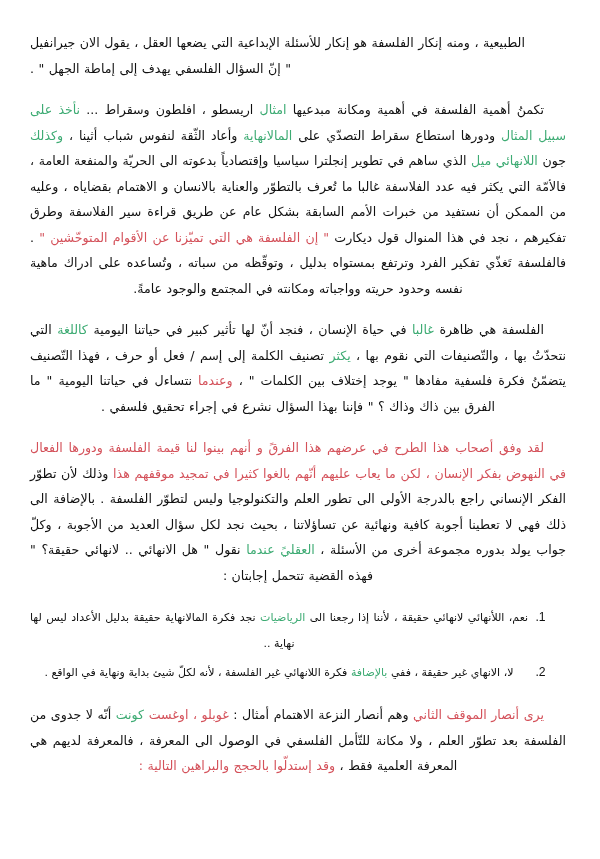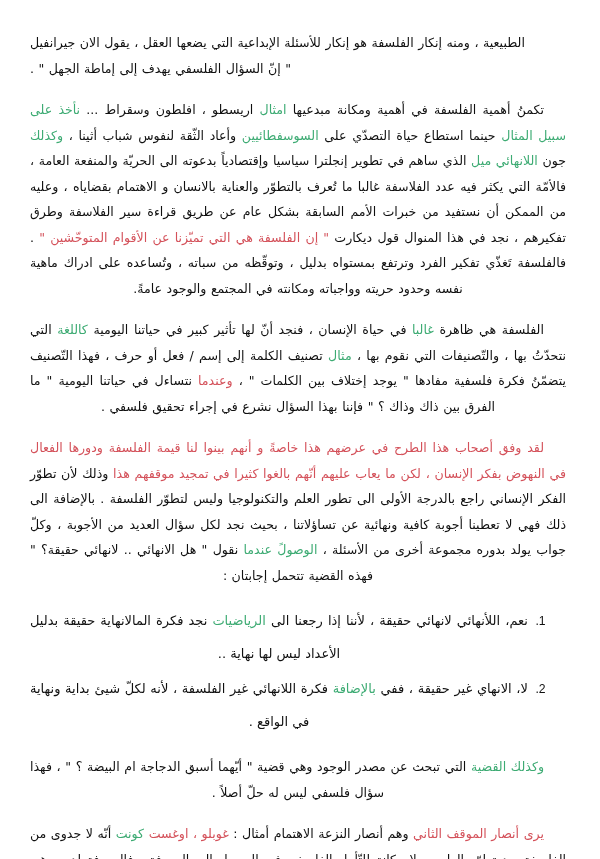--- a/index.html
+++ b/index.html
@@ -48,22 +48,22 @@
     direction: rtl;
     margin: 0 0 16px 0;
     padding: 0 34px 0 0;
     list-style-position: outside;
     list-style-type: decimal;
   }
   ol.numlist li {
     direction: rtl;
     text-align: justify;
     text-align-last: center;
-    font-size: 13px;
-    line-height: 33px;
+    font-size: 11px;
+    line-height: 26px;
     margin-bottom: 2px;
     padding-right: 4px;
   }
   ol.numlist li::marker {
     font-family: "Liberation Sans", sans-serif;
     font-size: 12.2px;
     color: #101010;
   }
 </style>
 </head>
@@ -75,69 +75,64 @@
     <span>الطبيعية ، ومنه إنكار الفلسفة هو إنكار للأسئلة الإبداعية التي يضعها العقل ، يقول الان جيرانفيل</span>
     <br>
     <span>" إنّ السؤال الفلسفي يهدف إلى إماطة الجهل " .</span>
   </p>
 
   <p class="para indent">
     <span>تكمنُ أهمية الفلسفة في أهمية ومكانة مبدعيها</span>
     <span class="green">امثال</span>
     <span>اريسطو ، افلطون وسقراط ...</span>
     <span class="green">نأخذ على سبيل المثال</span>
-    <span>حينما استطاع حياة التصدّي على</span>
-    <span class="green">السوسفطائيين</span>
+    <span>ودورها استطاع سقراط التصدّي على</span>
+    <span class="green">المالانهاية</span>
     <span>وأعاد الثّقة لنفوس شباب أثينا ،</span>
     <span class="green">وكذلك</span>
     <span>جون</span>
     <span class="green">اللانهائي ميل</span>
     <span>الذي ساهم في تطوير إنجلترا سياسيا وإقتصادياً بدعوته الى الحريّة والمنفعة العامة ، فالأمّة التي يكثر فيه عدد الفلاسفة غالبا ما تُعرف بالتطوّر والعناية بالانسان و الاهتمام بقضاياه ، وعليه من الممكن أن نستفيد من خبرات الأمم السابقة بشكل عام عن طريق قراءة سير الفلاسفة وطرق تفكيرهم ، نجد في هذا المنوال قول ديكارت</span>
     <span class="red">" إن الفلسفة هي التي تميّزنا عن الأقوام المتوحّشين "</span>
     <span>.  فالفلسفة تَغذّي تفكير الفرد وترتفع بمستواه بدليل ، وتوقّظه من سباته ، وتُساعده على ادراك ماهية نفسه وحدود حريته وواجباته ومكانته في المجتمع والوجود عامةً.</span>
   </p>
 
   <p class="para indent">
     <span>الفلسفة هي ظاهرة</span>
     <span class="green">غالبا</span>
     <span>في حياة الإنسان ، فنجد أنّ لها تأثير كبير في حياتنا اليومية</span>
     <span class="green">كاللغة</span>
     <span>التي نتحدّثُ بها ، والتّصنيفات التي نقوم بها ،</span>
-    <span class="green">مثال</span>
+    <span class="green">يكثر</span>
     <span>تصنيف الكلمة إلى إسم / فعل أو حرف ، فهذا التّصنيف يتضمّنُ فكرة فلسفية مفادها " يوجد إختلاف بين الكلمات " ،</span>
     <span class="red">وعندما</span>
     <span>نتساءل في حياتنا اليومية " ما الفرق بين ذاك وذاك ؟ " فإننا بهذا السؤال نشرع في إجراء تحقيق فلسفي .</span>
   </p>
 
   <p class="para indent">
-    <span class="red">لقد وفق أصحاب هذا الطرح في عرضهم هذا خاصةً و أنهم بينوا لنا قيمة الفلسفة ودورها الفعال في النهوض بفكر الإنسان ،</span>
+    <span class="red">لقد وفق أصحاب هذا الطرح في عرضهم هذا الفرقً و أنهم بينوا لنا قيمة الفلسفة ودورها الفعال في النهوض بفكر الإنسان ،</span>
     <span class="red">لكن ما يعاب عليهم أنّهم بالغوا كثيرا في تمجيد موقفهم هذا</span>
     <span>وذلك لأن تطوّر الفكر الإنساني راجع بالدرجة الأولى الى تطور العلم والتكنولوجيا وليس لتطوّر الفلسفة . بالإضافة الى ذلك فهي لا تعطينا أجوبة كافية ونهائية عن تساؤلاتنا ، بحيث نجد لكل سؤال العديد من الأجوبة ، وكلّ جواب يولد بدوره مجموعة أخرى من الأسئلة ،</span>
-    <span class="green">الوصولً عندما</span>
+    <span class="green">العقليً عندما</span>
     <span>نقول " هل الانهائي .. لانهائي حقيقة؟ " فهذه القضية تتحمل إجابتان :</span>
   </p>
 
   <ol class="numlist">
     <li>
       <span>نعم، اللأنهائي لانهائي حقيقة ، لأننا إذا رجعنا الى</span>
       <span class="green">الرياضيات</span>
       <span>نجد فكرة المالانهاية حقيقة بدليل الأعداد ليس لها نهاية ..</span>
     </li>
     <li>
       <span>لا، الانهاي غير حقيقة ، ففي</span>
       <span class="green">بالإضافة</span>
       <span>فكرة اللانهائي غير الفلسفة ، لأنه لكلّ شيئ بداية ونهاية في الواقع .</span>
     </li>
   </ol>
 
-  <p class="para indent">
-    <span class="green">وكذلك</span>
-    <span class="green">القضية</span>
-    <span>التي تبحث عن مصدر الوجود وهي قضية " أيّهما أسبق الدجاجة ام البيضة ؟ " ، فهذا سؤال فلسفي ليس له حلّ أصلاً .</span>
-  </p>
 
   <p class="para indent">
     <span class="red">يرى أنصار الموقف الثاني</span>
     <span>وهم أنصار النزعة الاهتمام أمثال :</span>
     <span class="red">غوبلو ، اوغست</span>
     <span class="green">كونت</span>
     <span>أنّه لا جدوى من الفلسفة بعد تطوّر العلم ، ولا مكانة للتّأمل الفلسفي في الوصول الى المعرفة ، فالمعرفة لديهم هي المعرفة العلمية فقط ،</span>
     <span class="red">وقد إستدلّوا بالحجج والبراهين التالية :</span>
   </p>
 

